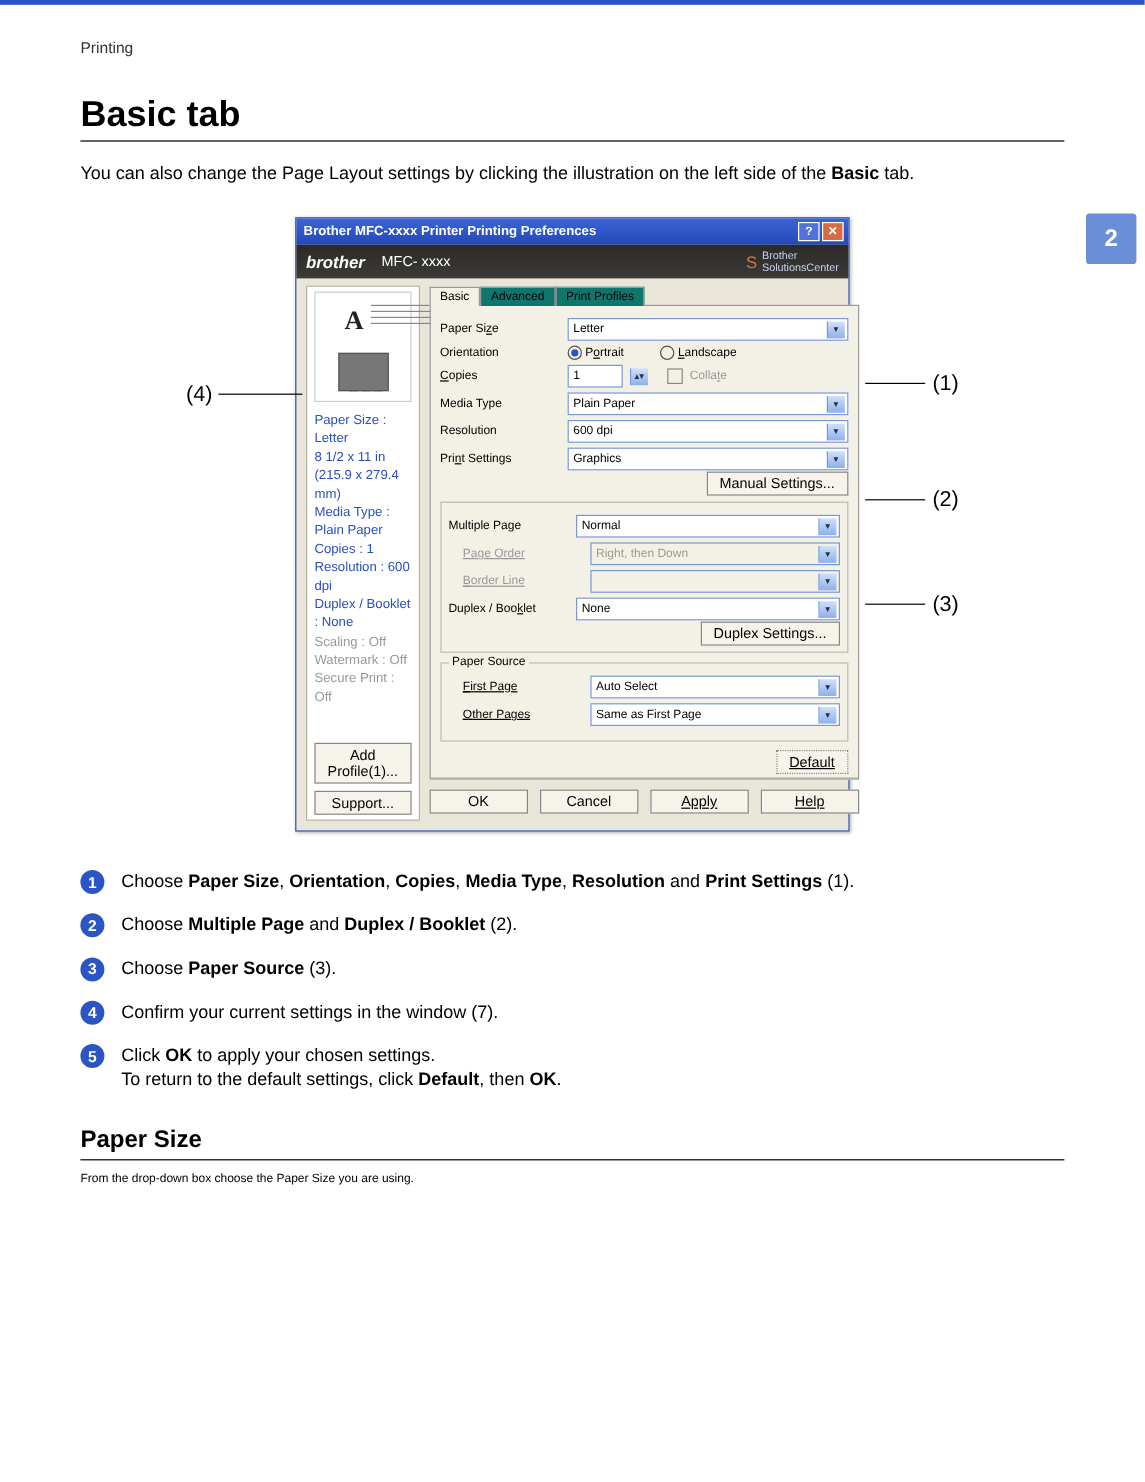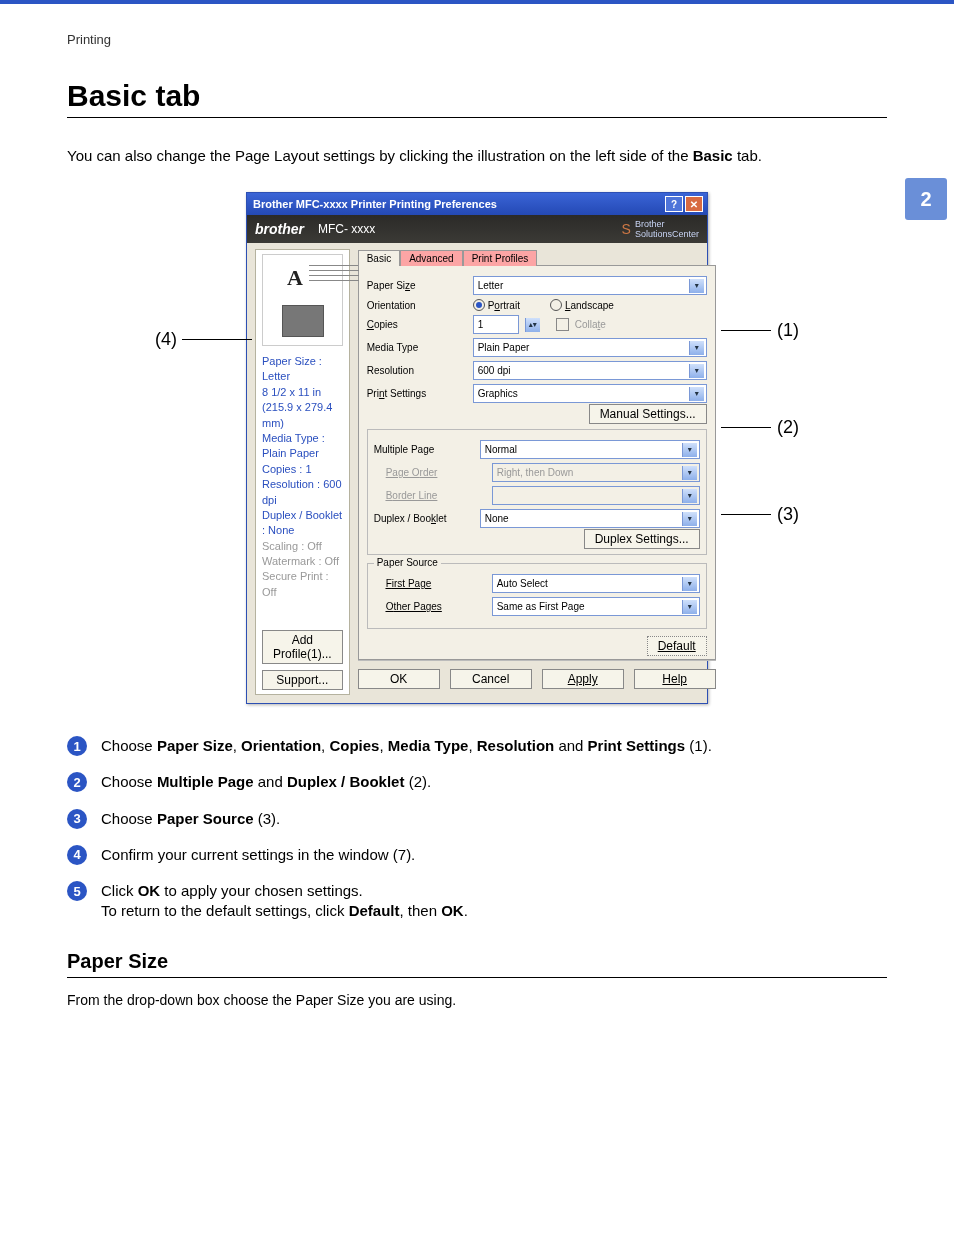--- a/index.html
+++ b/index.html
@@ -19,21 +19,21 @@
     padding-top: 4px;
   }
   .header-section {
     font-size: 13px;
     color: #333;
     margin-bottom: 32px;
   }
   h1 {
     font-size: 30px;
     font-weight: bold;
-    margin: 0 0 29px 0;
+    margin: 0 0 18px 0;
     padding-bottom: 4px;
     border-bottom: 1px solid #000;
   }
   .intro {
     font-size: 15px;
     margin-bottom: 28px;
   }
   .chapter-tab {
     position: absolute;
     right: -60px;
@@ -144,21 +144,21 @@
   .preview-bars span:nth-child(2){height:14px;}
   .preview-bars span:nth-child(3){height:10px;}
   .preview-gray { position:absolute; right:18px; bottom:8px; width:40px; height:30px; background:#777; border:1px solid #555;}
   .info-list { font-size:11px; color:#2a4fbf; line-height:1.4; }
   .info-list .gray { color:#999; }
   .right-pane { flex:1; }
   .tabs { display:flex; gap:0; margin-bottom:0;}
   .tab {
     border:1px solid #999;
     border-bottom:none;
-    background:#fca5a5;
+    background:#0f766e;
     padding:2px 8px;
     font-size:10px;
     position:relative;
     top:1px;
   }
   .tab.active { background:#f3f0e6; z-index:2;}
   .tabbody {
     border:1px solid #999;
     background:#f3f0e6;
     padding:6px 8px;
@@ -208,21 +208,21 @@
   .step .num {
     width:20px; height:20px; border-radius:50%; background:#2b55c4; color:#fff;
     display:flex; align-items:center; justify-content:center; font-size:13px; font-weight:bold;
     flex:0 0 20px;
   }
   .step .txt { flex:1; line-height:1.35;}
   h2 {
     font-size:20px; font-weight:bold; margin:24px 0 8px 0;
     padding-bottom:4px; border-bottom:1px solid #000;
   }
-  .body-p { font-size:14px; }
+  .body-p { font-size:10px; }
   .und { text-decoration: underline; }
 </style>
 </head>
 <body>
 
 <div class="top-rule"></div>
 <div class="page">
 
   <div class="header-section">Printing</div>
 

